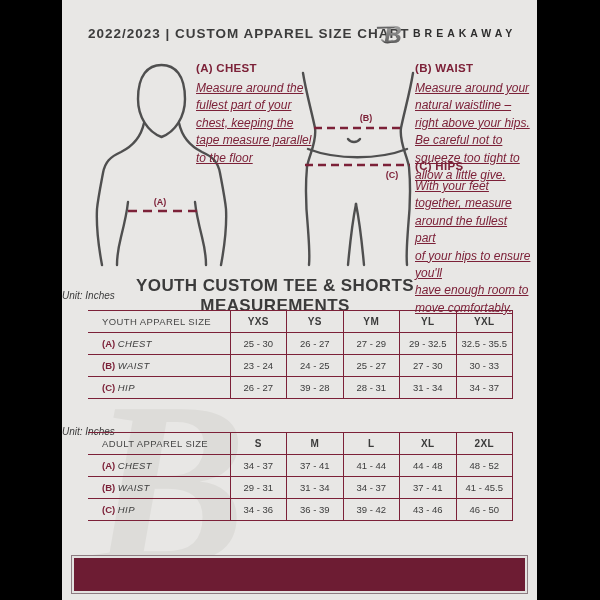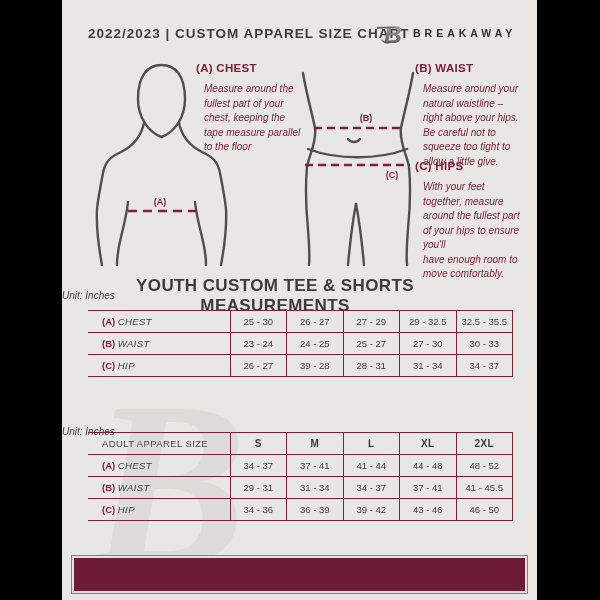--- a/index.html
+++ b/index.html
@@ -17,22 +17,22 @@
   .fig{position:absolute;}
   .fig-left{left:14px;top:57px;}
   .fig-mid{left:230px;top:57px;}
 
   
   .instr{position:absolute;width:116px;z-index:2;}
   .instr-a{left:134px;top:62px;}
   .instr-b{left:353px;top:62px;}
   .instr-c{left:353px;top:160px;}
   .instr h3{margin:0 0 6px 0;font-size:11.5px;font-weight:bold;color:#7c2138;letter-spacing:.3px;}
-  .instr p{margin:8px;font-size:10px;line-height:1.45;font-style:italic;color:#7c2138;
-           white-space:pre-line;}
+  .instr p{margin:0;font-size:12px;line-height:1.45;font-style:italic;color:#7c2138;
+           white-space:pre-line;text-decoration:underline;}
 
   
   .watermark{position:absolute;left:28px;top:368px;font-size:235px;line-height:1;
              font-family:"Liberation Serif",serif;font-style:italic;font-weight:bold;
              color:#dddcd9;z-index:0;user-select:none;}
 
   
   .sect-title{position:absolute;width:426px;text-align:center;font-size:17px;font-weight:bold;
               color:#3b3b3b;letter-spacing:.4px;z-index:1;}
   .sect-unit{position:absolute;width:459px;text-align:left;font-size:10px;font-style:italic;
@@ -141,20 +141,28 @@
   <table class="size-table tbl-youth">
     <colgroup>
         <col style="width:142px">
         <col>
         <col>
         <col>
         <col>
         <col>
       </colgroup>
     <tbody>
+        <tr class="hrow">
+      <td class="lbl">YOUTH APPAREL SIZE</td>
+      <td>YXS</td>
+      <td>YS</td>
+      <td>YM</td>
+      <td>YL</td>
+      <td>YXL</td>
+    </tr>
     <tr>
       <td class="lbl">
         <span class="mkey">(A)</span>
         <span class="mname">CHEST</span></td>
       <td>25 - 30</td>
       <td>26 - 27</td>
       <td>27 - 29</td>
       <td>29 - 32.5</td>
       <td>32.5 - 35.5</td>
     </tr>

